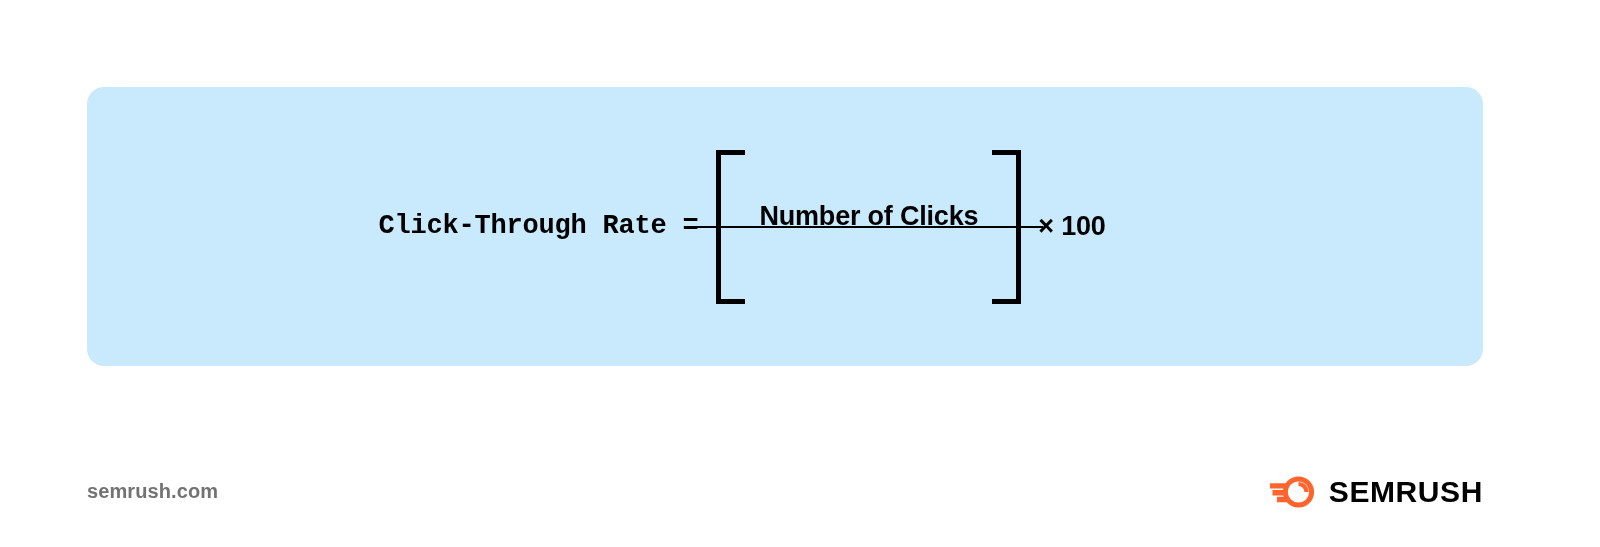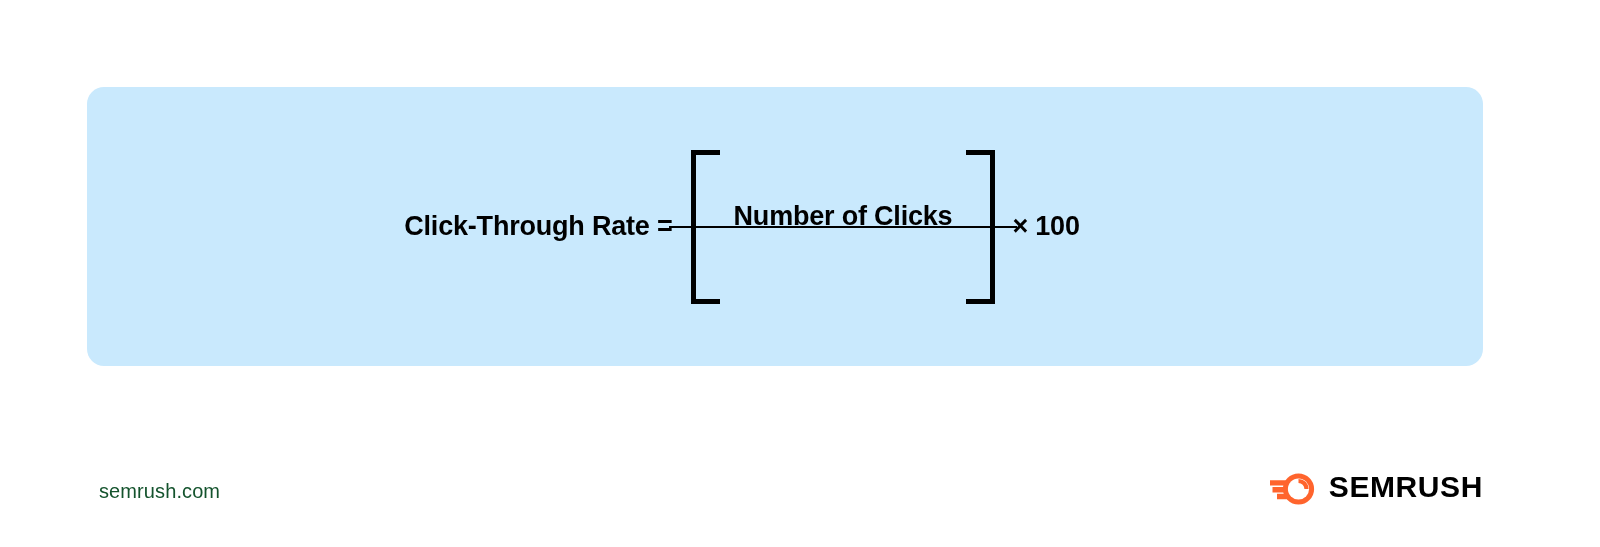--- a/index.html
+++ b/index.html
@@ -43,21 +43,21 @@
     justify-content: center;
   }
   #equation-inner {
     display: flex;
     align-items: center;
     
     margin-right: 86px;
   }
 
   .eq-lhs {
-    font-family: Liberation Sans, sans-serif;
+    font-family: Liberation Mono, monospace;
     font-size: 27px;
     font-weight: bold;
     color: #000000;
     letter-spacing: -0.2px;
     white-space: nowrap;
     line-height: 1;
     text-align: center;
   }
 
   
@@ -126,32 +126,32 @@
     margin-left: 17px;
   }
 
   
   #footer-url {
     position: absolute;
     left: 87px;
     top: 481px;
     font-family: "Liberation Sans", sans-serif;
     font-size: 20px;
-    font-weight: normal;
-    color: #14532d;
+    font-weight: bold;
+    color: #737373;
     letter-spacing: 0.1px;
     line-height: 1;
-    margin-left: 12px;
   }
 
   #brand-logo {
     position: absolute;
     right: 117px;
     top: 472px;
     display: flex;
+    align-items: center;
     height: 40px;
   }
   #brand-mark {
     width: 46px;
     height: 34px;
     flex: 0 0 auto;
     display: block;
   }
   #brand-wordmark {
     font-family: "Liberation Sans", sans-serif;

